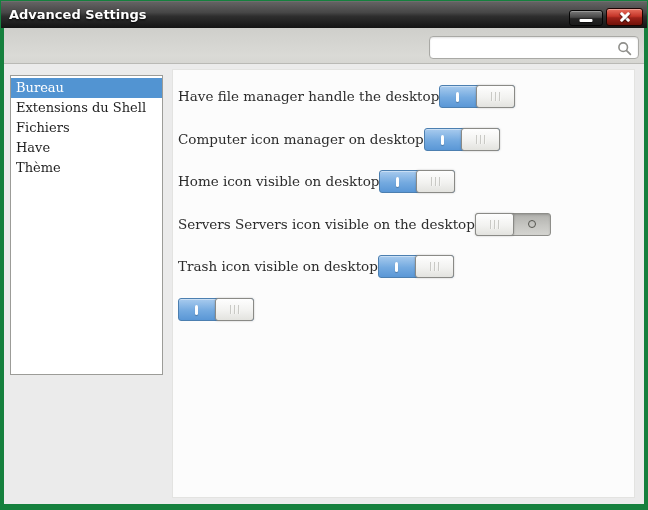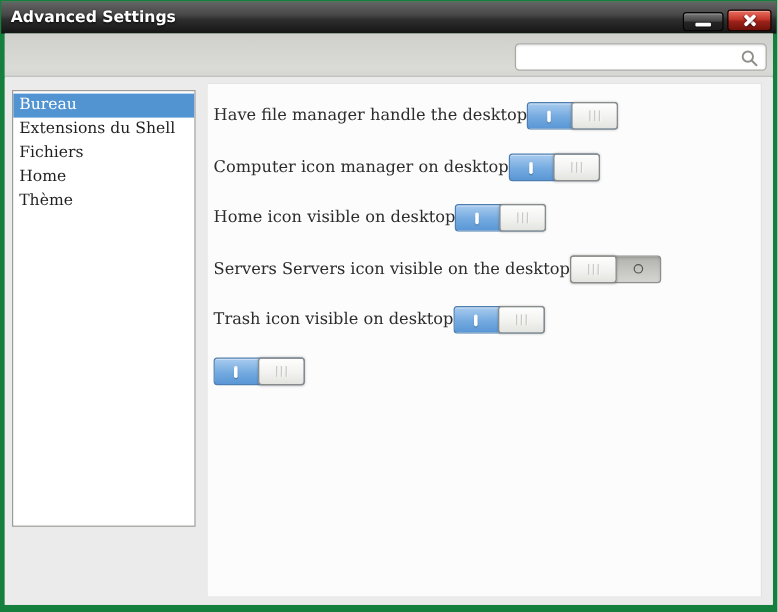--- a/index.html
+++ b/index.html
@@ -62,21 +62,21 @@
     position:absolute; left:6px; top:1px; width:178px; height:19px;
     border:none; outline:none; background:transparent;
     font-family:"DejaVu Sans", sans-serif; font-size:12px; color:#333;
   }
   .search .mag { position:absolute; right:6px; top:4px; }
 
   .content { position:absolute; left:0; right:0; top:37px; bottom:0; background:#ebebeb; }
 
   
   .sidebar {
-    position:absolute; left:6px; top:10px; width:153px; height:364px;
+    position:absolute; left:6px; top:10px; width:153px; height:300px;
     background:#ffffff; border:1px solid #9c9c98; list-style:none;
     padding-top:2px; overflow:hidden;
   }
   .sidebar li {
     height:20px; line-height:20px; padding-left:5px;
     font-size:13px; color:#1f1f1f; white-space:nowrap; cursor:default;
   }
   .sidebar li.selected { background:#5294d2; color:#ffffff; }
 
   
@@ -151,21 +151,21 @@
         </svg>
       </div>
     </div>
 
     <div class="content">
 
       <ul class="sidebar">
         <li class="selected">Bureau</li>
         <li>Extensions du Shell</li>
         <li>Fichiers</li>
-        <li>Home</li>
+        <li>Have</li>
         <li>Thème</li>
       </ul>
 
       <div class="panel">
 
         <div class="row">
           <span class="rowlabel">Have file manager handle the desktop</span>
           <div class="switch on">
             <span class="mark-on"></span>
 

